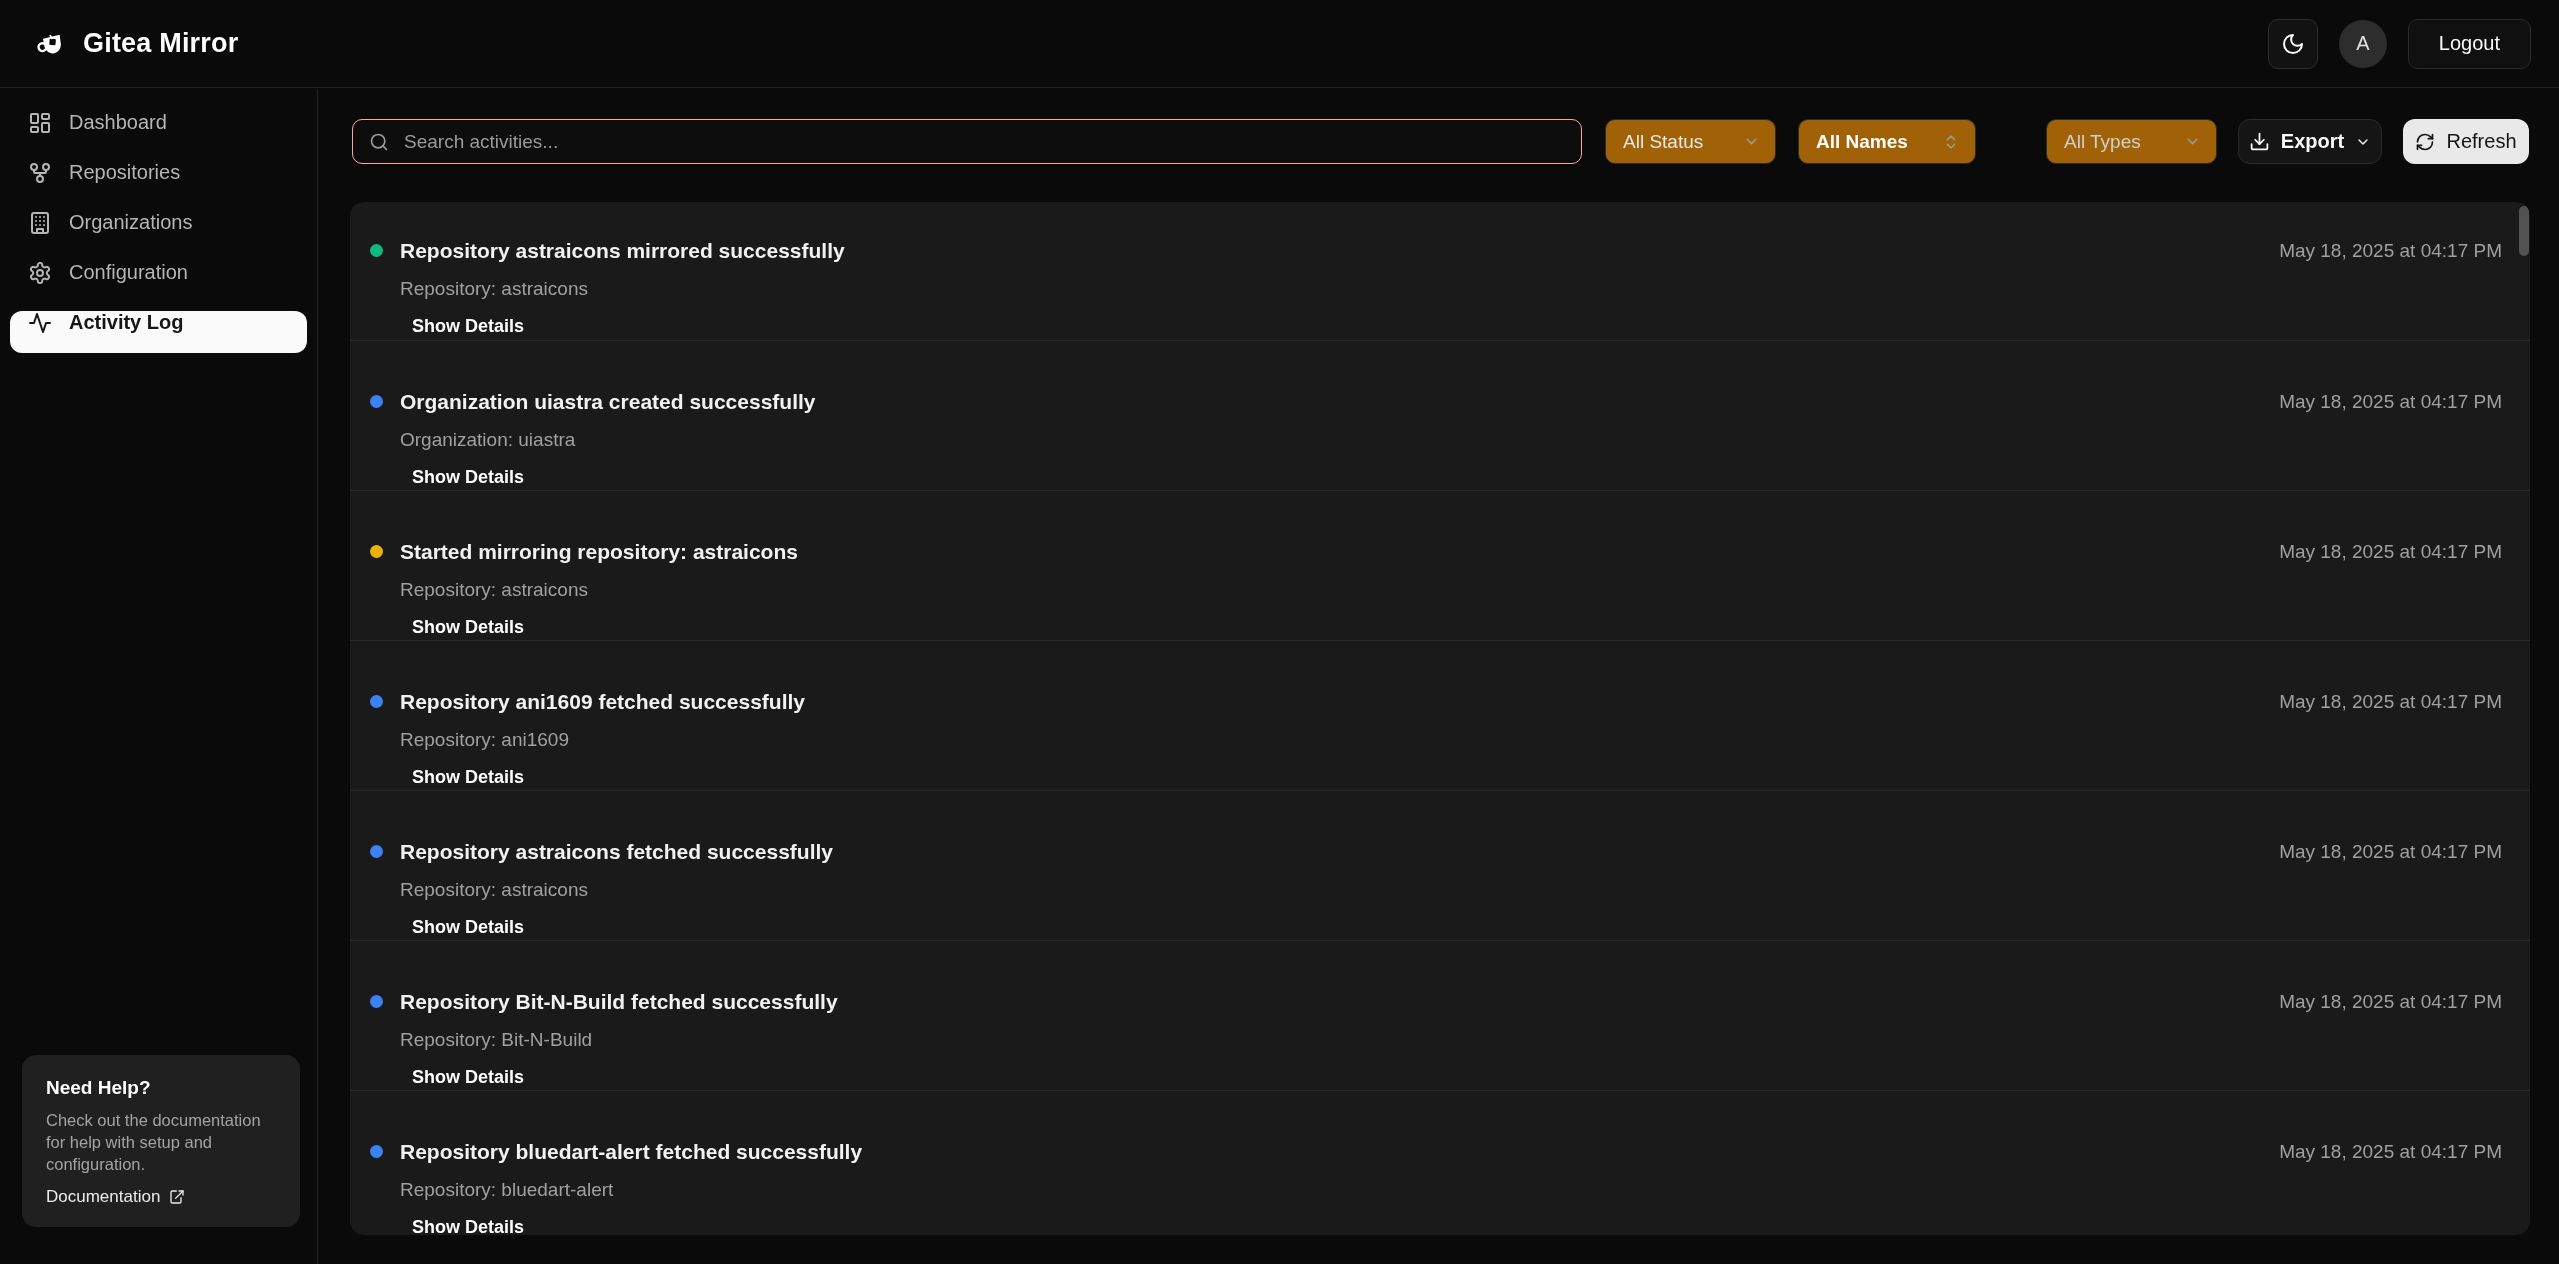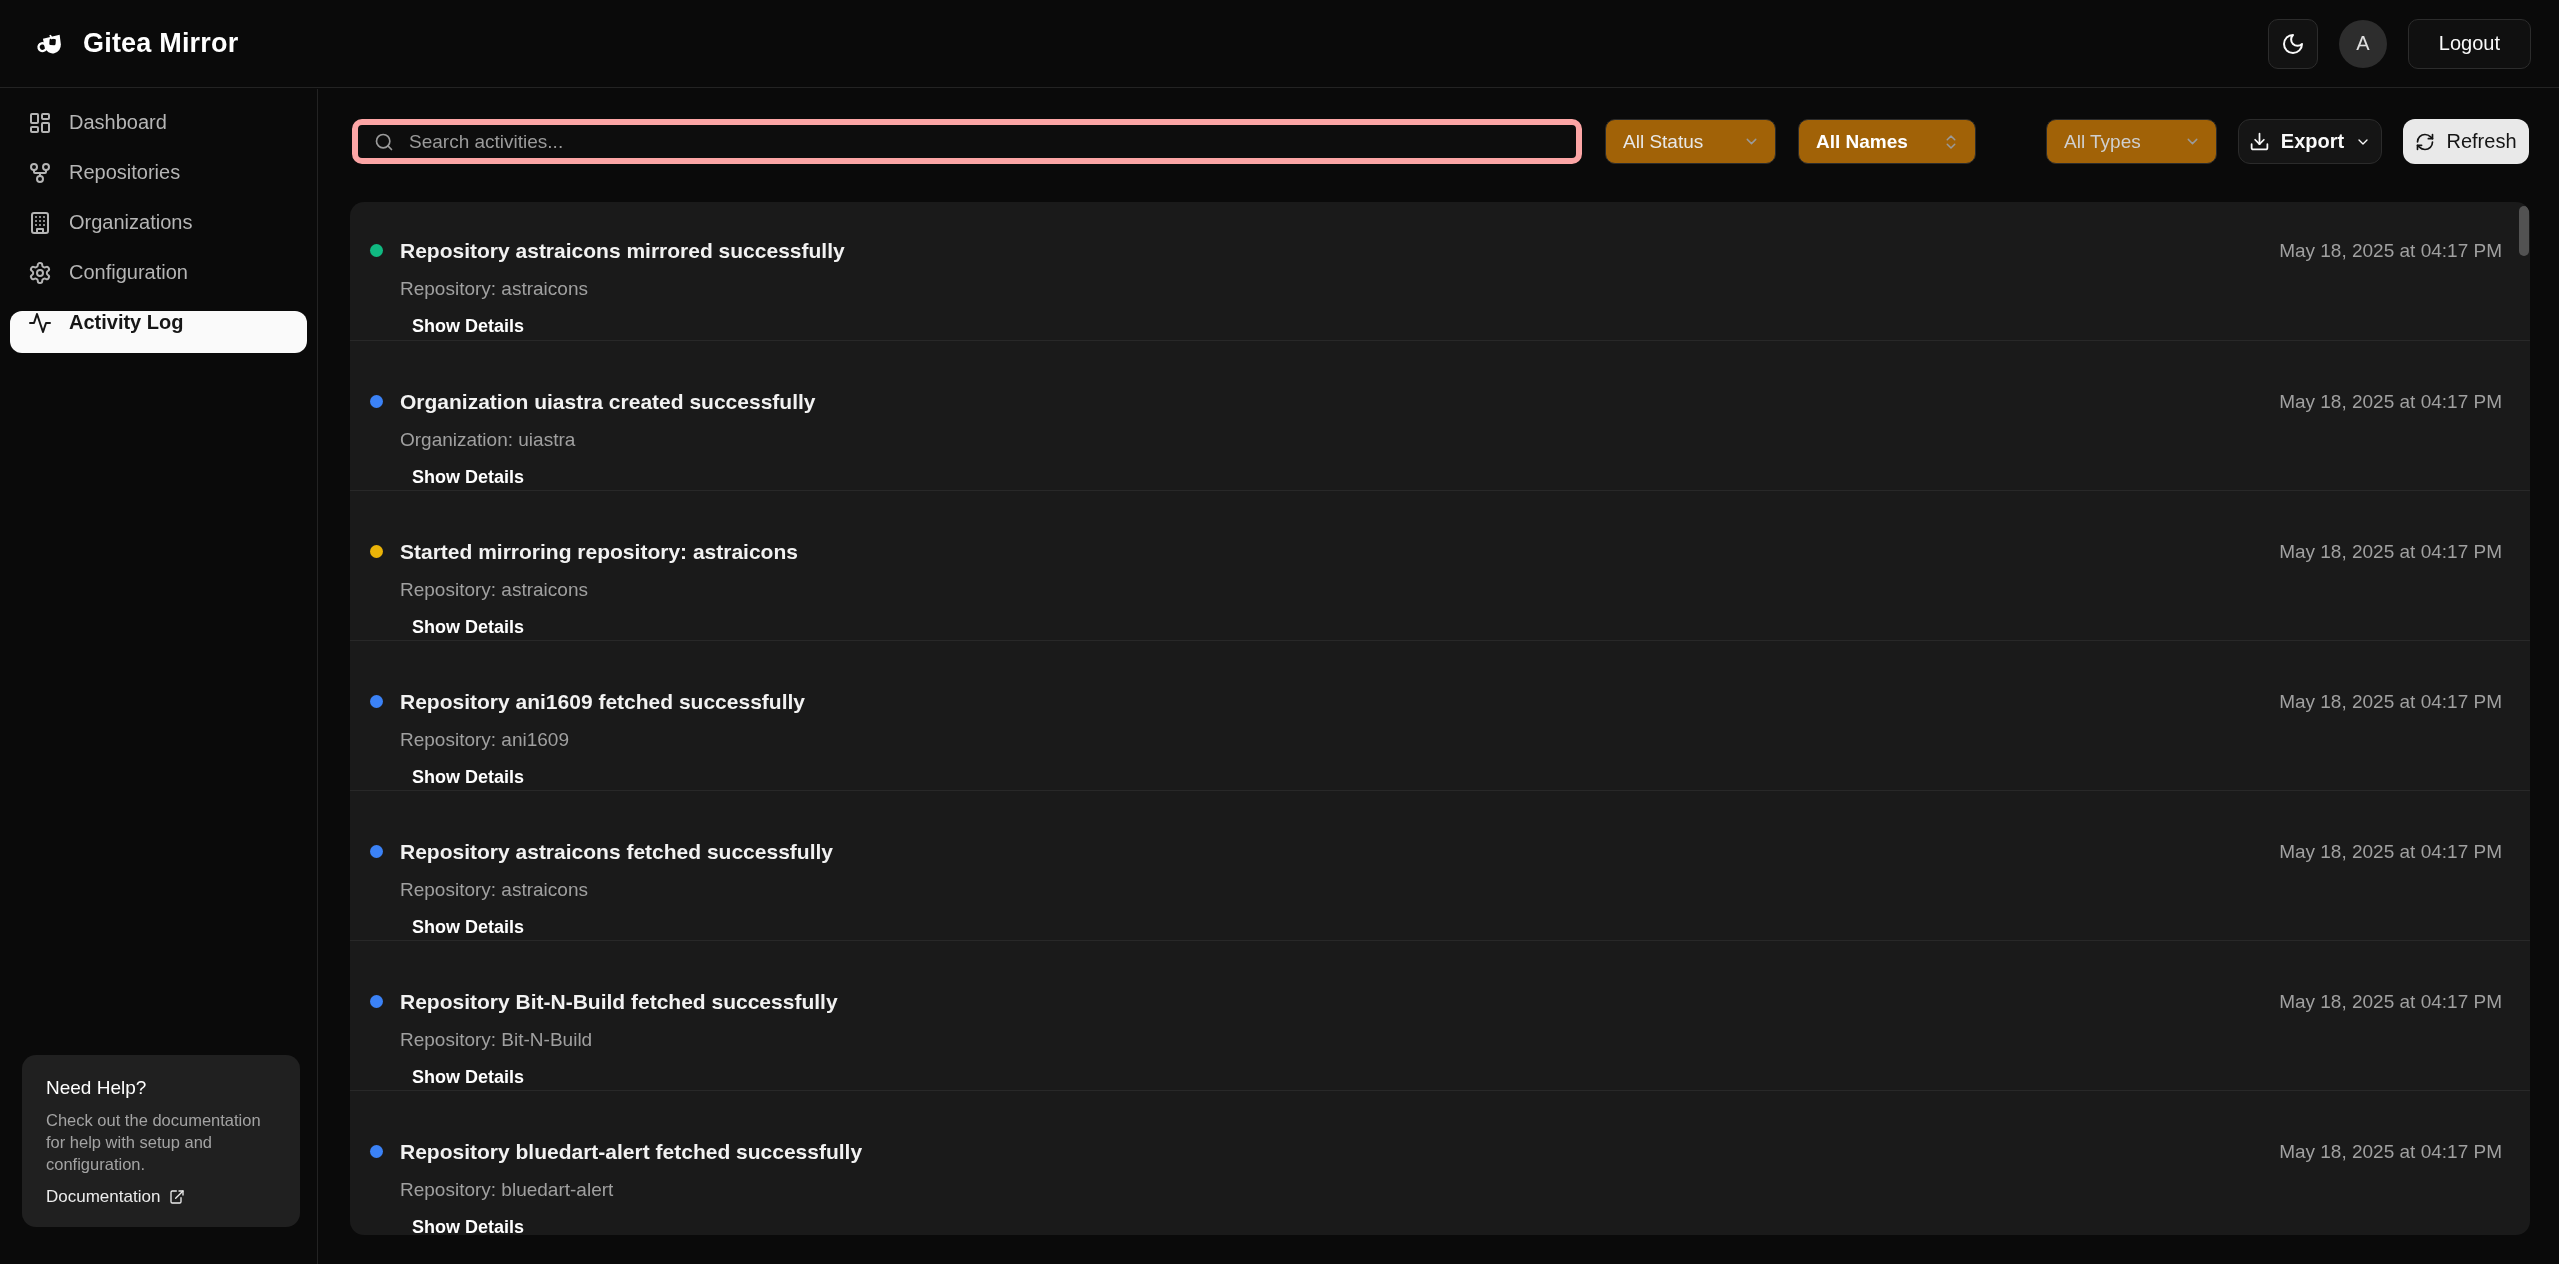--- a/index.html
+++ b/index.html
@@ -46,33 +46,33 @@
     height:42px;border-radius:12px;display:flex;gap:17px;
     padding:0 18px;color:#b5b5b5;font-size:20px;font-weight:500;
   }
   .nav-item .nav-icon{color:inherit;flex:none;}
   .nav-item.active{background:#fafafa;color:#161616;font-weight:600;}
 
   .help-card{
     position:absolute;left:22px;bottom:37px;width:278px;box-sizing:border-box;
     background:#202020;border-radius:14px;padding:22px 24px 20px 24px;
   }
-  .help-title{font-size:19px;font-weight:400;color:#fff;}
+  .help-title{font-size:19px;font-weight:700;color:#fff;}
   .help-body{margin-top:10px;font-size:16.5px;line-height:22px;color:#a3a3a3;}
   .help-link{
     margin-top:12px;display:flex;align-items:center;gap:9px;
     font-size:17px;color:#ececec;background:none;border:none;padding:0;
   }
 
   
   .main{position:absolute;left:319px;top:89px;right:0;bottom:0;}
 
   .toolbar-item{position:absolute;top:30px;height:45px;box-sizing:border-box;}
   .search-wrap{
-    left:33px;width:1230px;border:6px solid #fca5a5;border-radius:10px;background:#0d0d0d;
+    left:33px;width:1230px;border:1px solid #fca5a5;border-radius:10px;background:#0d0d0d;
     display:flex;align-items:center;padding:8px 16px;gap:13px;color:#9a9a9a;
   }
   .search-wrap input{
     flex:1;background:transparent;border:none;outline:none;color:#e5e5e5;
     font-size:19px;font-family:inherit;
   }
   .search-wrap input::placeholder{color:#9a9a9a;}
 
   .filter-btn{
     border:1px solid #2b2b2b;border-radius:10px;background:#a16207;color:#e8e8e8;

